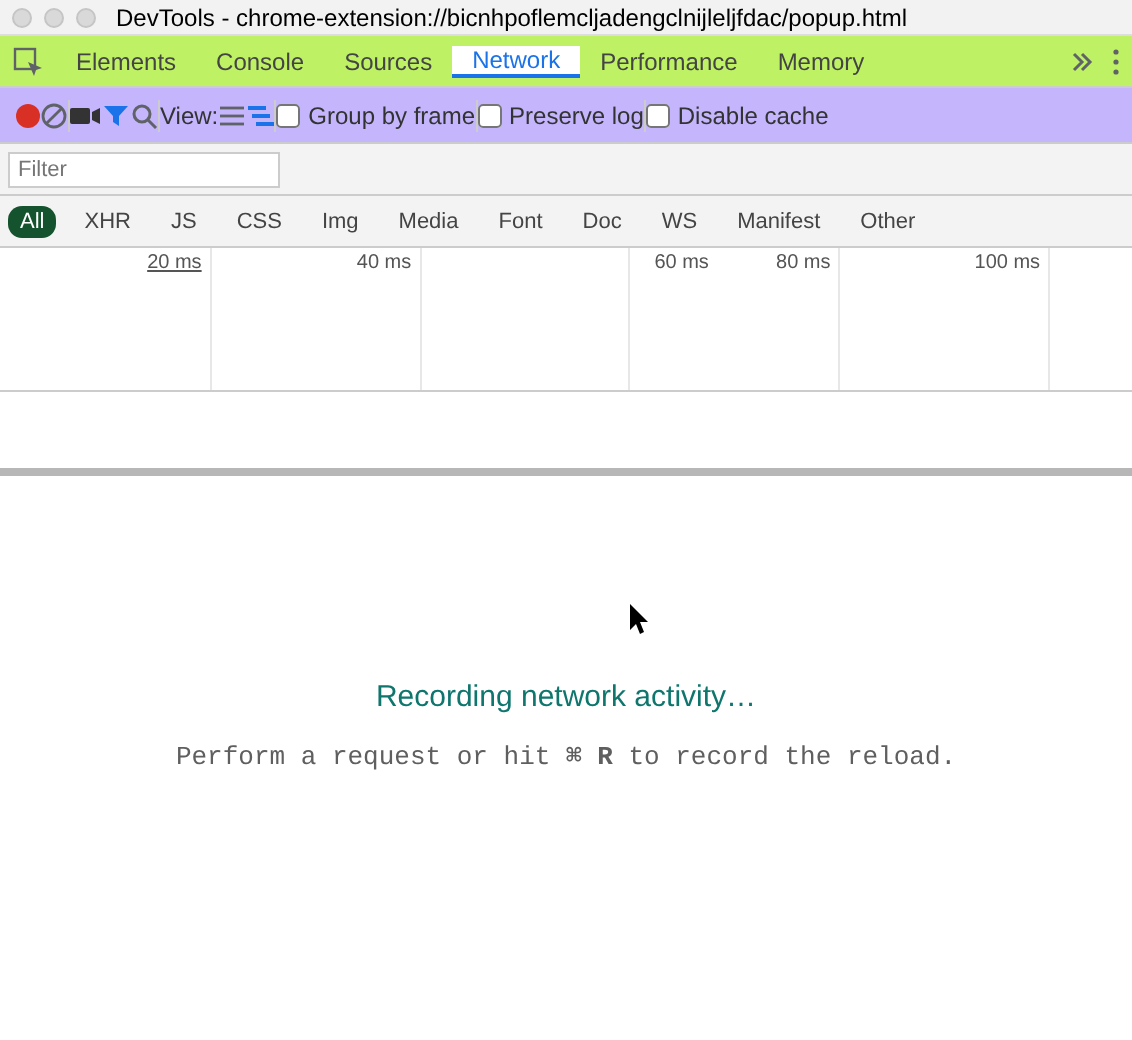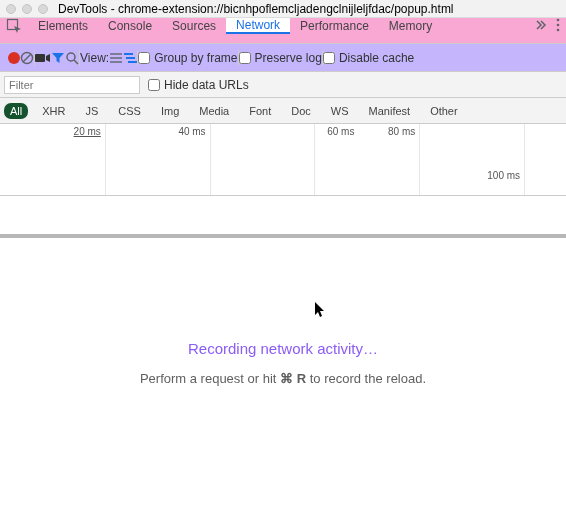--- a/index.html
+++ b/index.html
@@ -34,23 +34,23 @@
   .titlebar .title {
     font-size: 12px;
     color: #000000;
     margin-left: 4px;
     white-space: nowrap;
     overflow: hidden;
   }
   .tabs {
     height: 26px;
     display: flex;
-    align-items: flex-start;
-    border-bottom: 1px solid #ccc;
-    background: #f9a8d4;
+    align-items: center;
+    border-bottom: 1px solid #ccc;
+    background: #bef264;
   }
   .tabs .left-icon, .tabs .right-icons {
     display: flex;
     align-items: center;
     padding: 0 6px;
   }
   .tabs .right-icons { margin-left: auto; gap: 8px; }
   .inspect-icon, .chevrons-icon, .dots-icon { color: #666; }
   .tab {
     padding: 0 10px;
@@ -156,26 +156,27 @@
     justify-content: center;
     gap: 14px;
     position: relative;
   }
   .cursor {
     position: absolute;
     top: 64px; left: 315px;
   }
   .msg-primary {
     font-size: 15px;
-    color: #8b5cf6;
+    color: #0f766e;
     margin-top: 13px;
   }
   .msg-secondary {
     font-size: 13px;
     color: #5f5f5f;
+    font-family: Liberation Mono, monospace;
   }
   .kbd { font-weight: bold; }
   svg { display: block; }
 </style>
 </head>
 <body>
 
 <div class="titlebar">
   <div class="traffic">
     <div class="dot"></div>
@@ -273,24 +274,20 @@
   </label>
   <span class="divider"></span>
   <label class="chk">
     <input type="checkbox" style="">
     <span>Disable cache</span>
   </label>
 </div>
 
 <div class="filterbar">
   <input class="filter-input" placeholder="Filter" style="">
-  <label class="chk">
-    <input type="checkbox" style="">
-    <span>Hide data URLs</span>
-  </label>
 </div>
 
 <div class="typesbar" id="types-container">
     <span class="type-pill active">All</span>
     <span class="type-pill">XHR</span>
     <span class="type-pill">JS</span>
     <span class="type-pill">CSS</span>
     <span class="type-pill">Img</span>
     <span class="type-pill">Media</span>
     <span class="type-pill">Font</span>
@@ -304,21 +301,21 @@
   <div class="grid" id="timeline-grid">
       <div class="tl-line" style="left: 18.5185%;"></div>
       <div class="tl-label" style="left: 18.5185%; text-decoration: underline;">20 ms</div>
       <div class="tl-line" style="left: 37.037%;"></div>
       <div class="tl-label" style="left: 37.037%;">40 ms</div>
       <div class="tl-line" style="left: 55.5556%;"></div>
       <div class="tl-label" style="left: 55.5556%; margin-left: 44px;">60 ms</div>
       <div class="tl-line" style="left: 74.0741%;"></div>
       <div class="tl-label" style="left: 74.0741%;">80 ms</div>
       <div class="tl-line" style="left: 92.5926%;"></div>
-      <div class="tl-label" style="left: 92.5926%; margin-top: 44px;">100 ms</div>
+      <div class="tl-label" style="left: 92.5926%;">100 ms</div>
     </div>
 </div>
 
 <div class="waterfall"></div>
 
 <div class="main-empty">
   <svg class="cursor" width="12" height="16" viewBox="0 0 12 16" fill="#000">
     <path d="M0 0 L0 13 L3 10 L5 15 L7 14 L5 9 L9 9 Z"></path>
   </svg>
   <div class="msg-primary">Recording network activity…</div>

